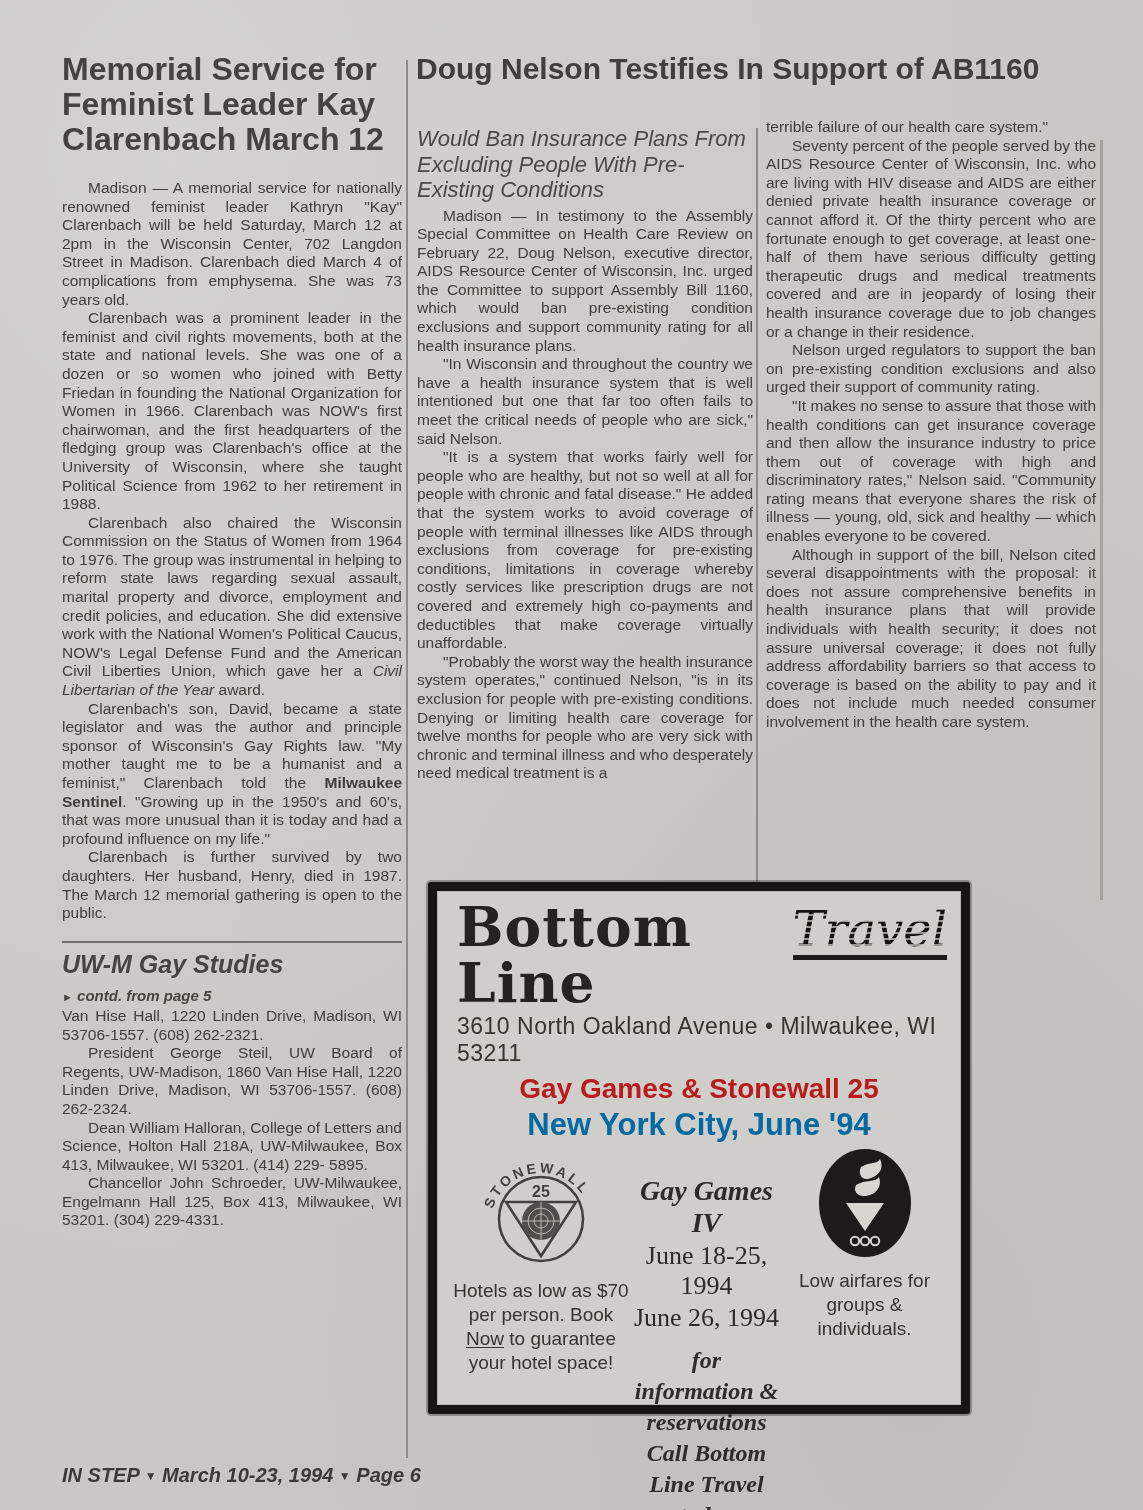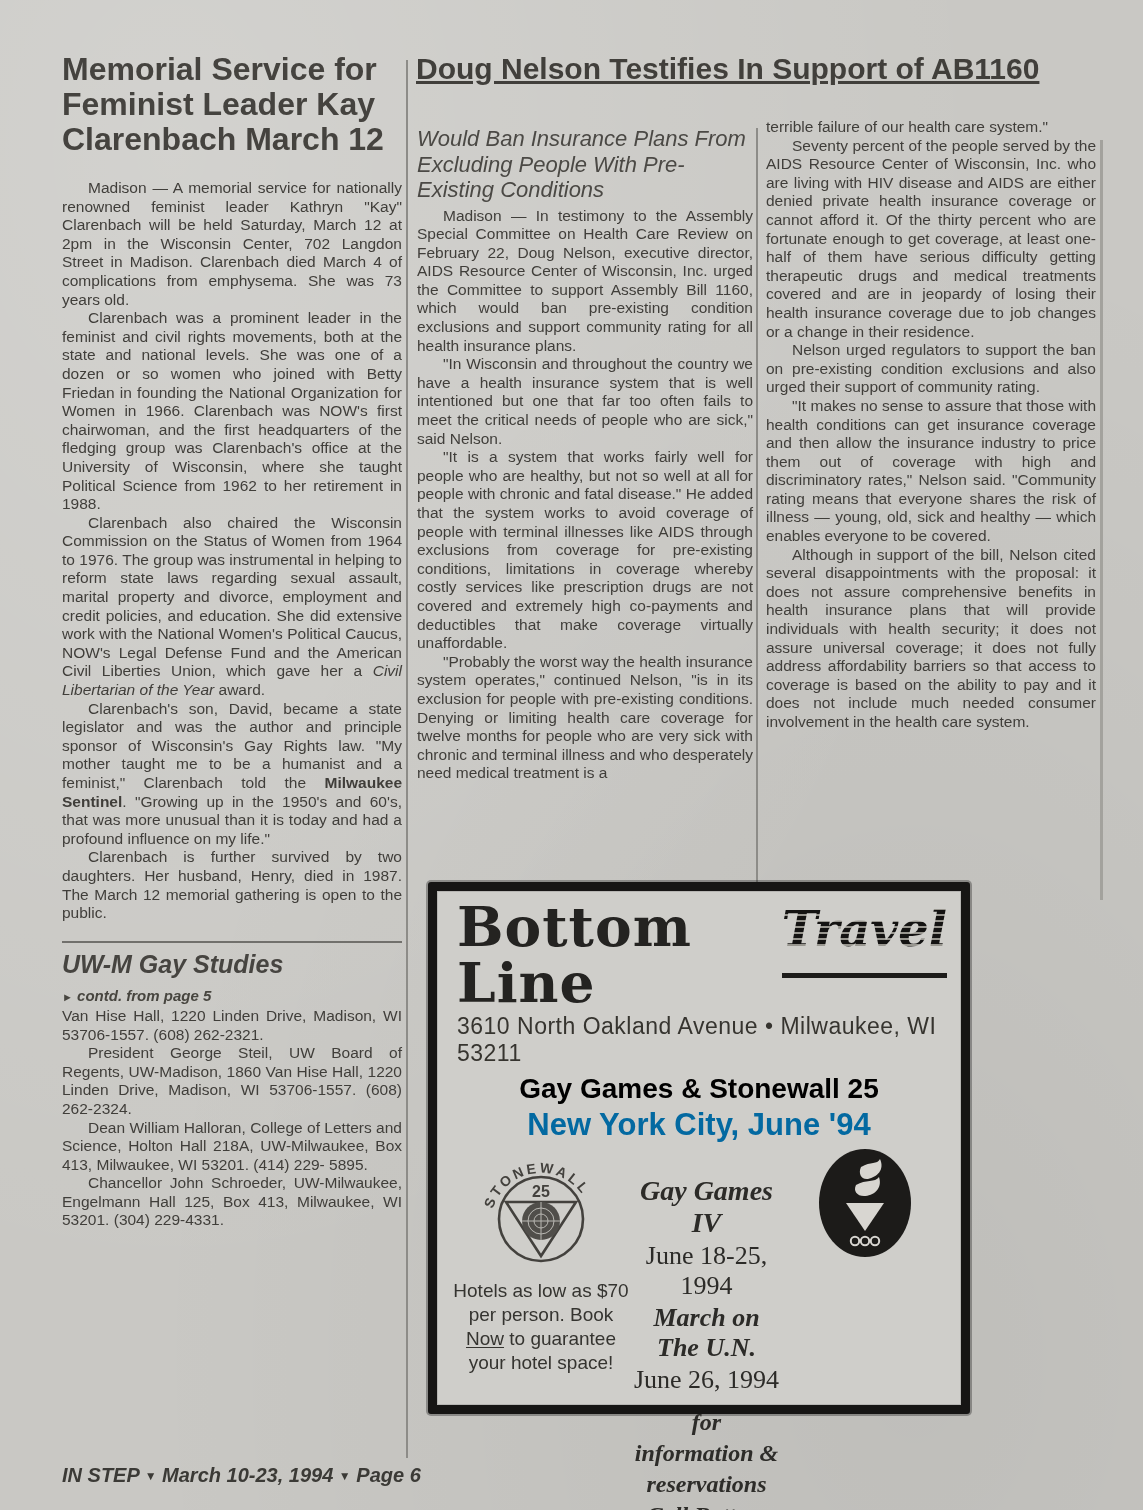--- a/index.html
+++ b/index.html
@@ -22,41 +22,41 @@
   .col p{margin:0;text-indent:26px;}
   .col p.noindent{text-indent:0;}
   .lead{font-weight:normal;}
   .vrule{position:absolute;width:2px;background:#8d8c88;}
   .left-col{left:62px;top:52px;width:340px;}
   .article1-title{font-size:32px;line-height:35px;font-weight:bold;color:#45433f;margin:0 0 22px 0;text-align:left;}
   .section-rule{border:none;border-top:2px solid #71706c;margin:18px 0 12px 0;}
   .uwm-title{font-style:italic;font-size:25px;font-weight:bold;color:#464440;margin:4px 0 14px 0;text-align:left;}
   .contd{font-style:italic;font-weight:bold;font-size:15px;color:#47453f;margin:0 0 12px 0;text-align:left;}
   .contd .arrow{font-size:11px;letter-spacing:0;}
-  .doug-headline{position:absolute;left:416px;top:52px;width:680px;font-size:30px;font-weight:bold;color:#413f3b;white-space:nowrap;margin:0;text-align:left;text-decoration:underline;}
+  .doug-headline{position:absolute;left:416px;top:52px;width:680px;font-size:30px;font-weight:bold;color:#413f3b;white-space:nowrap;margin:0;text-align:left;}
   .mid-col{left:417px;top:126px;width:336px;}
   .subhead{font-style:italic;font-size:22px;line-height:25.5px;color:#4b4945;font-weight:normal;margin:0 0 4px 0;text-align:left;text-indent:0;}
   .right-col{left:766px;top:118px;width:330px;}
   .footer{position:absolute;left:62px;top:1464px;font-style:italic;font-weight:bold;font-size:20px;color:#3b3a36;}
   .footer .tri{font-size:12px;vertical-align:2px;}
   
   .ad{position:absolute;left:428px;top:882px;width:542px;height:532px;
       background:#cfcecا (unused);
       background:#cfceca;
       border:9px solid #161514;border-radius:3px;
       box-shadow:0 0 0 2px #16151455, inset 0 0 0 1px #16151422;
       box-sizing:border-box;padding:8px 14px 6px 14px;}
   .brand-row{display:flex;align-items:baseline;justify-content:flex-start;margin-left:6px;}
   .brand-main{font-family:"DejaVu Serif",serif;font-weight:bold;font-size:55px;line-height:56px;color:#242321;letter-spacing:1px;}
-  .travel-logo{font-family:"DejaVu Serif",serif;font-style:italic;font-weight:bold;font-size:48px;line-height:50px;color:#2b2a27;border-bottom:5px solid #1d1c1a;padding-bottom:19px;}
+  .travel-logo{font-family:"DejaVu Serif",serif;font-style:italic;font-weight:normal;font-size:48px;line-height:50px;color:#2b2a27;border-bottom:5px solid #1d1c1a;padding-bottom:1px;}
   @supports (-webkit-background-clip: text){
     .travel-logo{background:repeating-linear-gradient(180deg,#141312 0 4px,#98968f 4px 6px);-webkit-background-clip:text;color:transparent;}
   }
   .ad-address{font-size:23px;color:#36342f;margin:2px 0 6px 6px;letter-spacing:.5px;text-align:left;}
-  .ad-h1{font-size:28px;font-weight:bold;color:#000000;text-align:center;margin:4px 0 0 0;}
+  .ad-h1{font-size:28px;font-weight:bold;color:#b91c1c;text-align:center;margin:4px 0 0 0;}
   .ad-h2{font-size:31px;font-weight:bold;color:#0369a1;text-align:center;margin:2px 0 4px 0;}
   .ad-grid{display:flex;align-items:flex-start;margin-top:2px;}
   .ad-left{width:180px;text-align:center;}
   .ad-center{flex:1;text-align:center;margin-top:24px;}
   .ad-right{width:165px;text-align:center;}
   .hotels-text,.airfares-text{font-size:19px;line-height:24px;color:#353430;margin-top:6px;}
   .serif-it-b{font-family:"Liberation Serif",serif;font-style:italic;font-weight:bold;}
   .serif-reg{font-family:"Liberation Serif",serif;}
   .event1{font-size:28px;color:#2c2b28;margin-top:4px;}
   .date1,.date2{font-size:26px;color:#2c2b28;margin-top:2px;}
@@ -140,41 +140,41 @@
             <line x1="40" y1="74" x2="78" y2="74" stroke="#b9b8b3" stroke-width="1"></line>
             <line x1="59" y1="55" x2="59" y2="93" stroke="#b9b8b3" stroke-width="1"></line>
           </svg>
         </span>
         <div class="hotels-text"><span>Hotels as low as $70 per person. Book </span><u>Now</u><span> to guarantee your hotel space!</span></div>
       </div>
 
       <div class="ad-center">
         <div class="event1 serif-it-b">Gay Games IV</div>
         <div class="date1 serif-reg">June 18-25, 1994</div>
-        <div class="event2 serif-it-b">March on The U.N.</div>
         <div class="date2 serif-reg">June 26, 1994</div>
         <div class="call-block serif-it-b">
           <div>for information &amp; reservations</div>
           <div>Call Bottom Line Travel today</div>
           <div>964-6199 or 1-800-933-8330</div>
         </div>
       </div>
 
       <div class="ad-right">
         <span class="logo-wrap">
           <svg width="96" height="112" viewBox="0 0 96 112" aria-hidden="true">
             <ellipse cx="48" cy="56" rx="46" ry="54" fill="#1c1b19"></ellipse>
             <path d="M44 20 C54 14 60 18 63 12 C68 23 60 30 51 32 C44 33 41 26 44 20 Z" fill="#d8d6d1"></path>
             <path d="M39 38 C49 32 58 36 62 30 C66 42 56 49 47 49 C40 49 36 44 39 38 Z" fill="#d8d6d1"></path>
             <path d="M29 56 L67 56 L48 84 Z" fill="#d8d6d1"></path>
             <circle cx="38" cy="94" r="4.2" fill="none" stroke="#d8d6d1" stroke-width="2"></circle>
             <circle cx="48" cy="94" r="4.2" fill="none" stroke="#d8d6d1" stroke-width="2"></circle>
             <circle cx="58" cy="94" r="4.2" fill="none" stroke="#d8d6d1" stroke-width="2"></circle>
           </svg>
         </span>
+        <div class="airfares-text">Low airfares for groups &amp; individuals.</div>
       </div>
     </div>
 
     <div class="ad-special">Special Events Tickets Available, Call for Details</div>
     <div class="ad-banner">Wisconsin's First Gay Owned and Operated Travel Agency.</div>
 
   </div>
 
   <div class="footer">
     <span>IN STEP</span>

